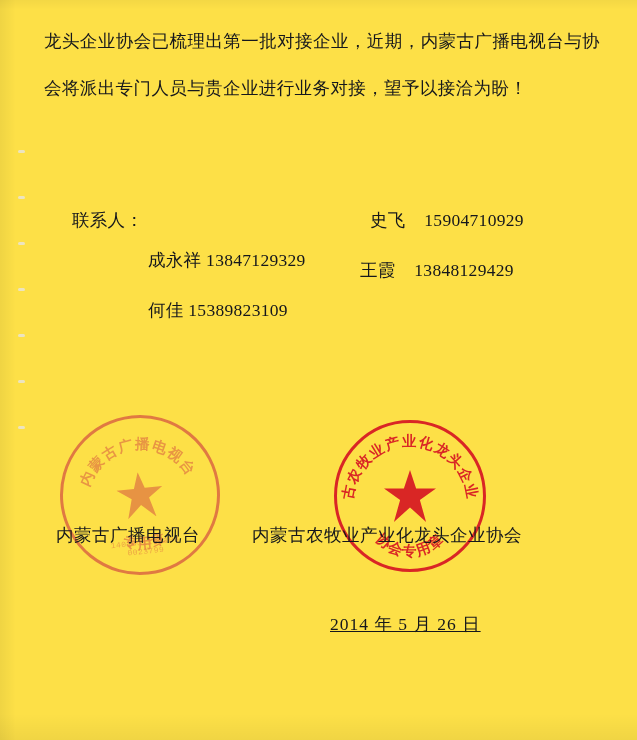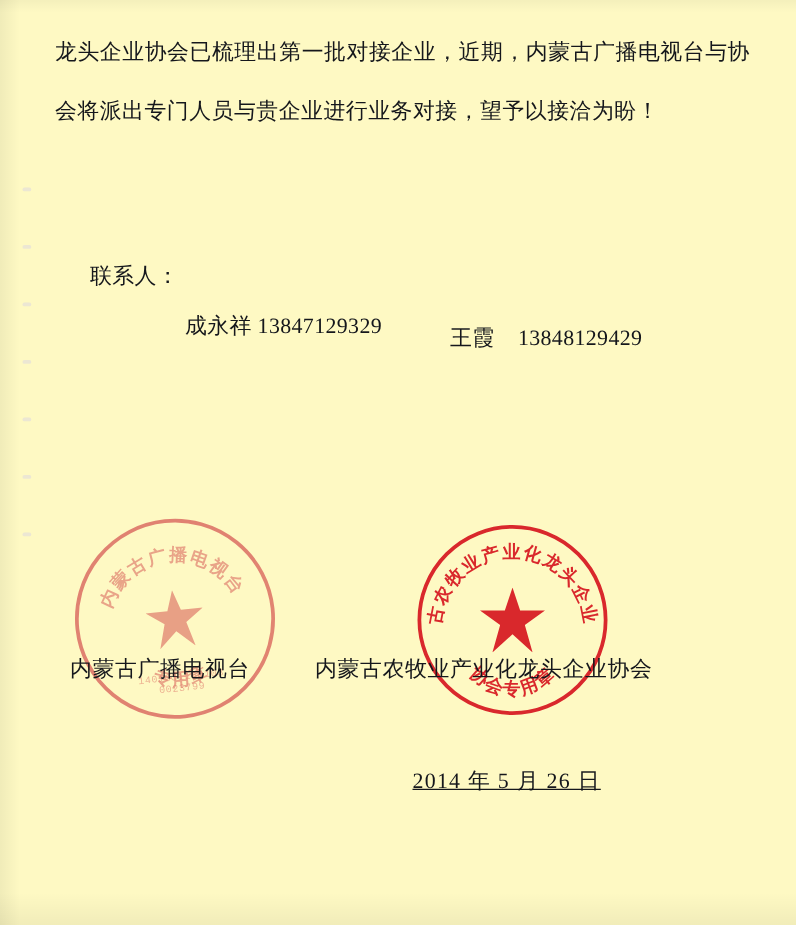--- a/index.html
+++ b/index.html
@@ -11,21 +11,21 @@
     height: 740px;
     background: #ffffff;
     font-family: "Liberation Serif", serif;
     overflow: hidden;
     position: relative;
   }
   .page {
     position: relative;
     width: 637px;
     height: 740px;
-    background: #fef9c3;
+    background: #fde047;
   }
   
   .scan-edge-left {
     position: absolute;
     left: 0; top: 0;
     width: 16px; height: 740px;
     background: linear-gradient(to right, rgba(0,0,0,0.055), rgba(0,0,0,0));
     pointer-events: none;
   }
   .scan-edge-top {
@@ -227,23 +227,25 @@
   <div class="punch" style="top:380px;"></div>
   <div class="punch" style="top:426px;"></div>
 
   <div class="body-text">龙头企业协会已梳理出第一批对接企业，近期，内蒙古广播电视台与协会将派出专门人员与贵企业进行业务对接，望予以接洽为盼！</div>
 
   <div class="contacts">
 
     <div class="contact-row r1">
       <span class="lbl">联系人：</span>
       <span class="n1"><span>成永祥</span> <span>13847129329</span></span>
+      <span class="n2"><span>史飞</span>&nbsp;&nbsp;&nbsp;&nbsp;<span>15904710929</span></span>
     </div>
 
     <div class="contact-row r2">
+      <span class="n1"><span>何佳</span> <span>15389823109</span></span>
       <span class="n2"><span>王霞</span>&nbsp;&nbsp;&nbsp;&nbsp;<span>13848129429</span></span>
     </div>
 
   </div>
 
   <div class="seal left">
     <div class="arc-text">
       <svg viewBox="0 0 160 160" aria-hidden="true">
         <defs>
           <path id="arcL" d="M 24,88 A 56,56 0 0 1 136,88"></path>

